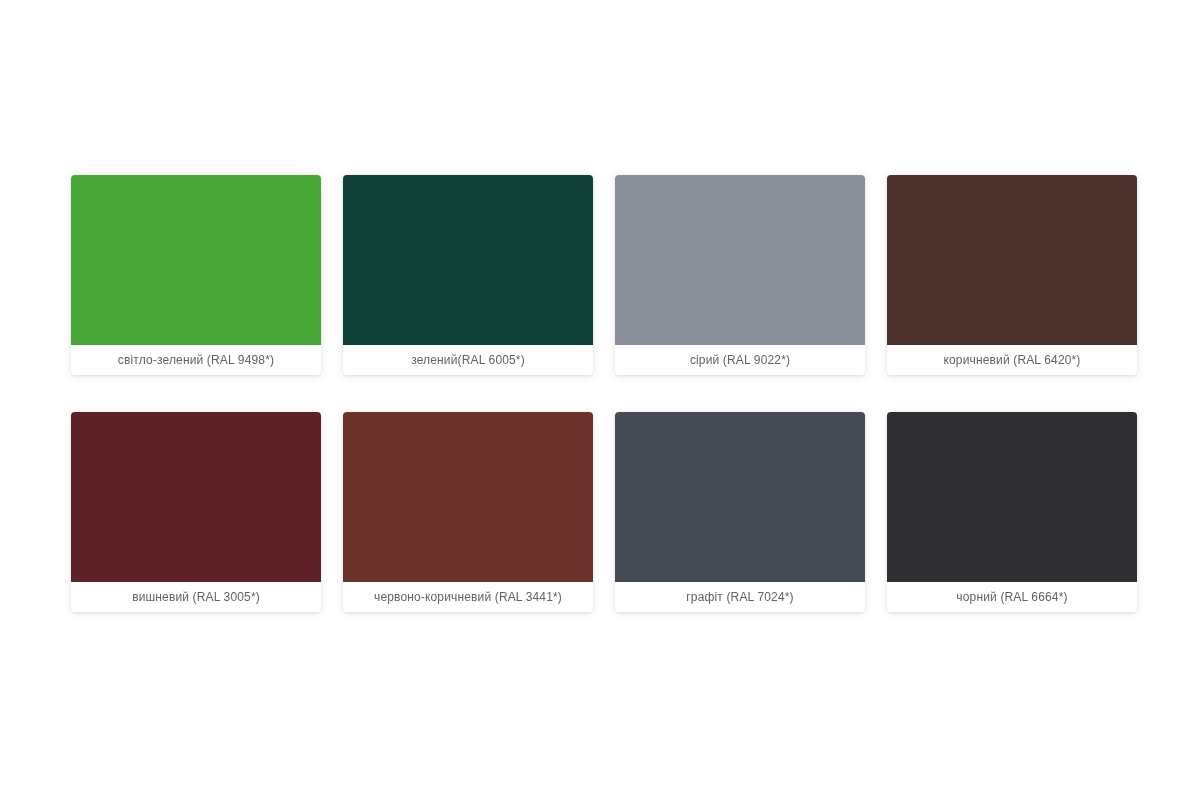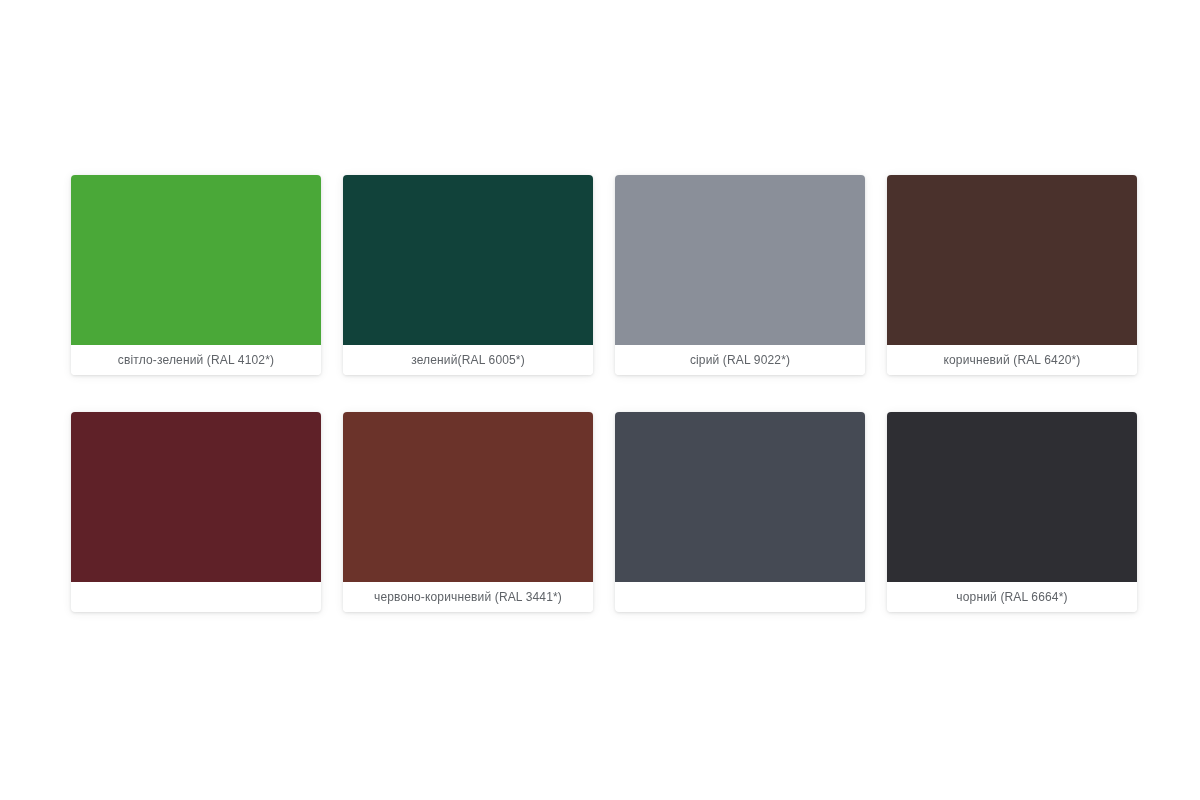--- a/index.html
+++ b/index.html
@@ -64,49 +64,51 @@
   }
 </style>
 </head>
 <body>
 
 <div id="palette-board">
   <div class="swatch-grid">
 
     <div class="swatch-card">
       <div class="swatch-color" style="background-color: rgb(74, 168, 56);"></div>
-      <div class="swatch-label">світло-зелений (RAL 4102*)</div>
+      <div class="swatch-label">світло-зелений (RAL 9498*)</div>
     </div>
 
     <div class="swatch-card">
       <div class="swatch-color" style="background-color: rgb(17, 66, 58);"></div>
       <div class="swatch-label">зелений(RAL 6005*)</div>
     </div>
 
     <div class="swatch-card">
       <div class="swatch-color" style="background-color: rgb(138, 143, 153);"></div>
       <div class="swatch-label">сірий (RAL 9022*)</div>
     </div>
 
     <div class="swatch-card">
       <div class="swatch-color" style="background-color: rgb(74, 49, 44);"></div>
       <div class="swatch-label">коричневий (RAL 6420*)</div>
     </div>
 
     <div class="swatch-card">
       <div class="swatch-color" style="background-color: rgb(95, 33, 40);"></div>
+      <div class="swatch-label">вишневий (RAL 3005*)</div>
     </div>
 
     <div class="swatch-card">
       <div class="swatch-color" style="background-color: rgb(107, 51, 42);"></div>
       <div class="swatch-label">червоно-коричневий (RAL 3441*)</div>
     </div>
 
     <div class="swatch-card">
       <div class="swatch-color" style="background-color: rgb(69, 74, 84);"></div>
+      <div class="swatch-label">графіт (RAL 7024*)</div>
     </div>
 
     <div class="swatch-card">
       <div class="swatch-color" style="background-color: rgb(46, 46, 51);"></div>
       <div class="swatch-label">чорний (RAL 6664*)</div>
     </div>
 
   </div>
 </div>
 

